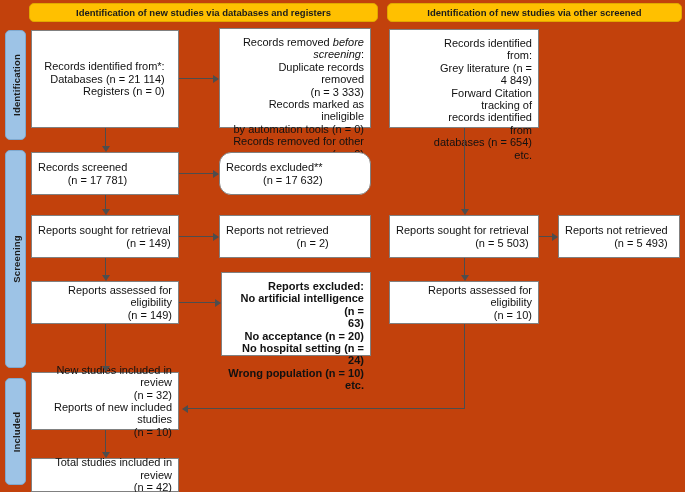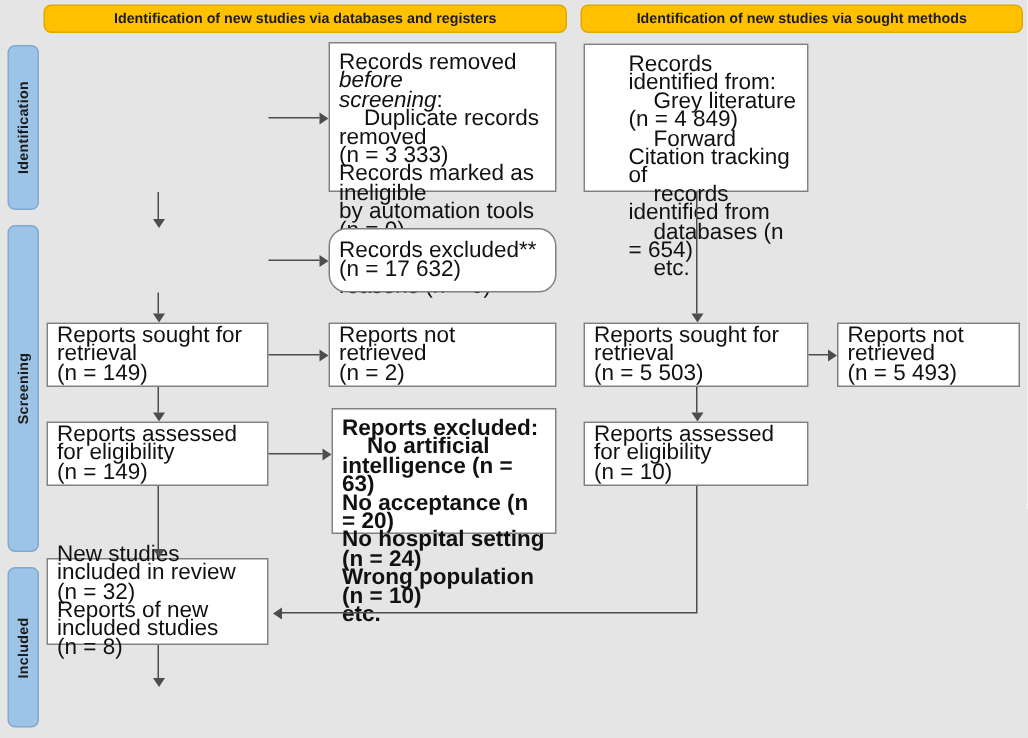--- a/index.html
+++ b/index.html
@@ -4,21 +4,21 @@
 <style>
   html, body {
     margin: 0;
     padding: 0;
     background: #ffffff;
   }
   #diagram {
     position: relative;
     width: 685px;
     height: 492px;
-    background: #e5e5e5;
+    background: #c2410c;
     font-family: "Liberation Sans", sans-serif;
     overflow: hidden;
   }
 
   
   .stage-bar {
     position: absolute;
     background: #9dc3e6;
     border: 1px solid #7fa9cf;
     border-radius: 5px;
@@ -57,24 +57,25 @@
   .node {
     position: absolute;
     background: #ffffff;
     border: 1px solid #808080;
     box-sizing: border-box;
     display: flex;
     align-items: center;
     padding: 4px 6px;
   }
   .node .node-text {
-    font-size: 15px;
+    font-size: 11px;
     line-height: 12.4px;
     color: #111111;
     white-space: pre-wrap;
+    text-align: right;
   }
   .node.top-aligned {
     align-items: flex-start;
     padding-top: 7px;
   }
   .node .node-text i {
     font-style: italic;
   }
 
   
@@ -108,44 +109,53 @@
 </style>
 </head>
 <body>
 
 <div id="diagram">
 
   <div class="col-header" style="left:29px; top:3px; width:349px; height:19px;">
     <span>Identification of new studies via databases and registers</span>
   </div>
   <div class="col-header" style="left:387px; top:3px; width:295px; height:19px;">
-    <span>Identification of new studies via sought methods</span>
+    <span>Identification of new studies via other screened</span>
   </div>
 
   <div class="stage-bar" style="left:5px; top:30px; width:21px; height:110px;">
     <span class="stage-label">Identification</span>
   </div>
   <div class="stage-bar" style="left:5px; top:150px; width:21px; height:218px;">
     <span class="stage-label">Screening</span>
   </div>
   <div class="stage-bar" style="left:5px; top:378px; width:21px; height:107px;">
     <span class="stage-label">Included</span>
   </div>
 
+  <div class="node" style="left:31px; top:30px; width:148px; height:98px;">
+    <span class="node-text">Records identified from*:
+    Databases (n = 21 114)
+    Registers (n = 0)</span>
+  </div>
 
   <div class="node top-aligned" style="left:219px; top:28px; width:152px; height:100px;">
     <span class="node-text"><span>Records removed </span><i>before</i><br><i>screening</i><span>:</span><span>
     Duplicate records removed
 (n = 3 333)
 Records marked as ineligible
 by automation tools (n = 0)
 Records removed for other
 reasons (n = 0)</span></span>
   </div>
 
+  <div class="node" style="left:31px; top:152px; width:148px; height:43px;">
+    <span class="node-text">Records screened
+(n = 17 781)</span>
+  </div>
 
   <div class="node" style="left:219px; top:152px; width:152px; height:43px;border-radius:12px;">
     <span class="node-text">Records excluded**
 (n = 17 632)</span>
   </div>
 
   <div class="node" style="left:31px; top:215px; width:148px; height:43px;">
     <span class="node-text">Reports sought for retrieval
 (n = 149)</span>
   </div>
@@ -167,23 +177,27 @@
 No acceptance (n = 20)
 No hospital setting (n = 24)
 Wrong population (n = 10)
 etc.</span>
   </div>
 
   <div class="node" style="left:31px; top:372px; width:148px; height:58px;">
     <span class="node-text">New studies included in review
 (n = 32)
 Reports of new included studies
-(n = 8)</span>
-  </div>
-
+(n = 10)</span>
+  </div>
+
+  <div class="node" style="left:31px; top:458px; width:148px; height:34px;">
+    <span class="node-text">Total studies included in review
+(n = 42)</span>
+  </div>
 
   <div class="node top-aligned" style="left:389px; top:29px; width:150px; height:99px;padding-left:29px;">
     <span class="node-text">Records identified from:
     Grey literature (n = 4 849)
     Forward Citation tracking of
     records identified from
     databases (n = 654)
     etc.</span>
   </div>
 

